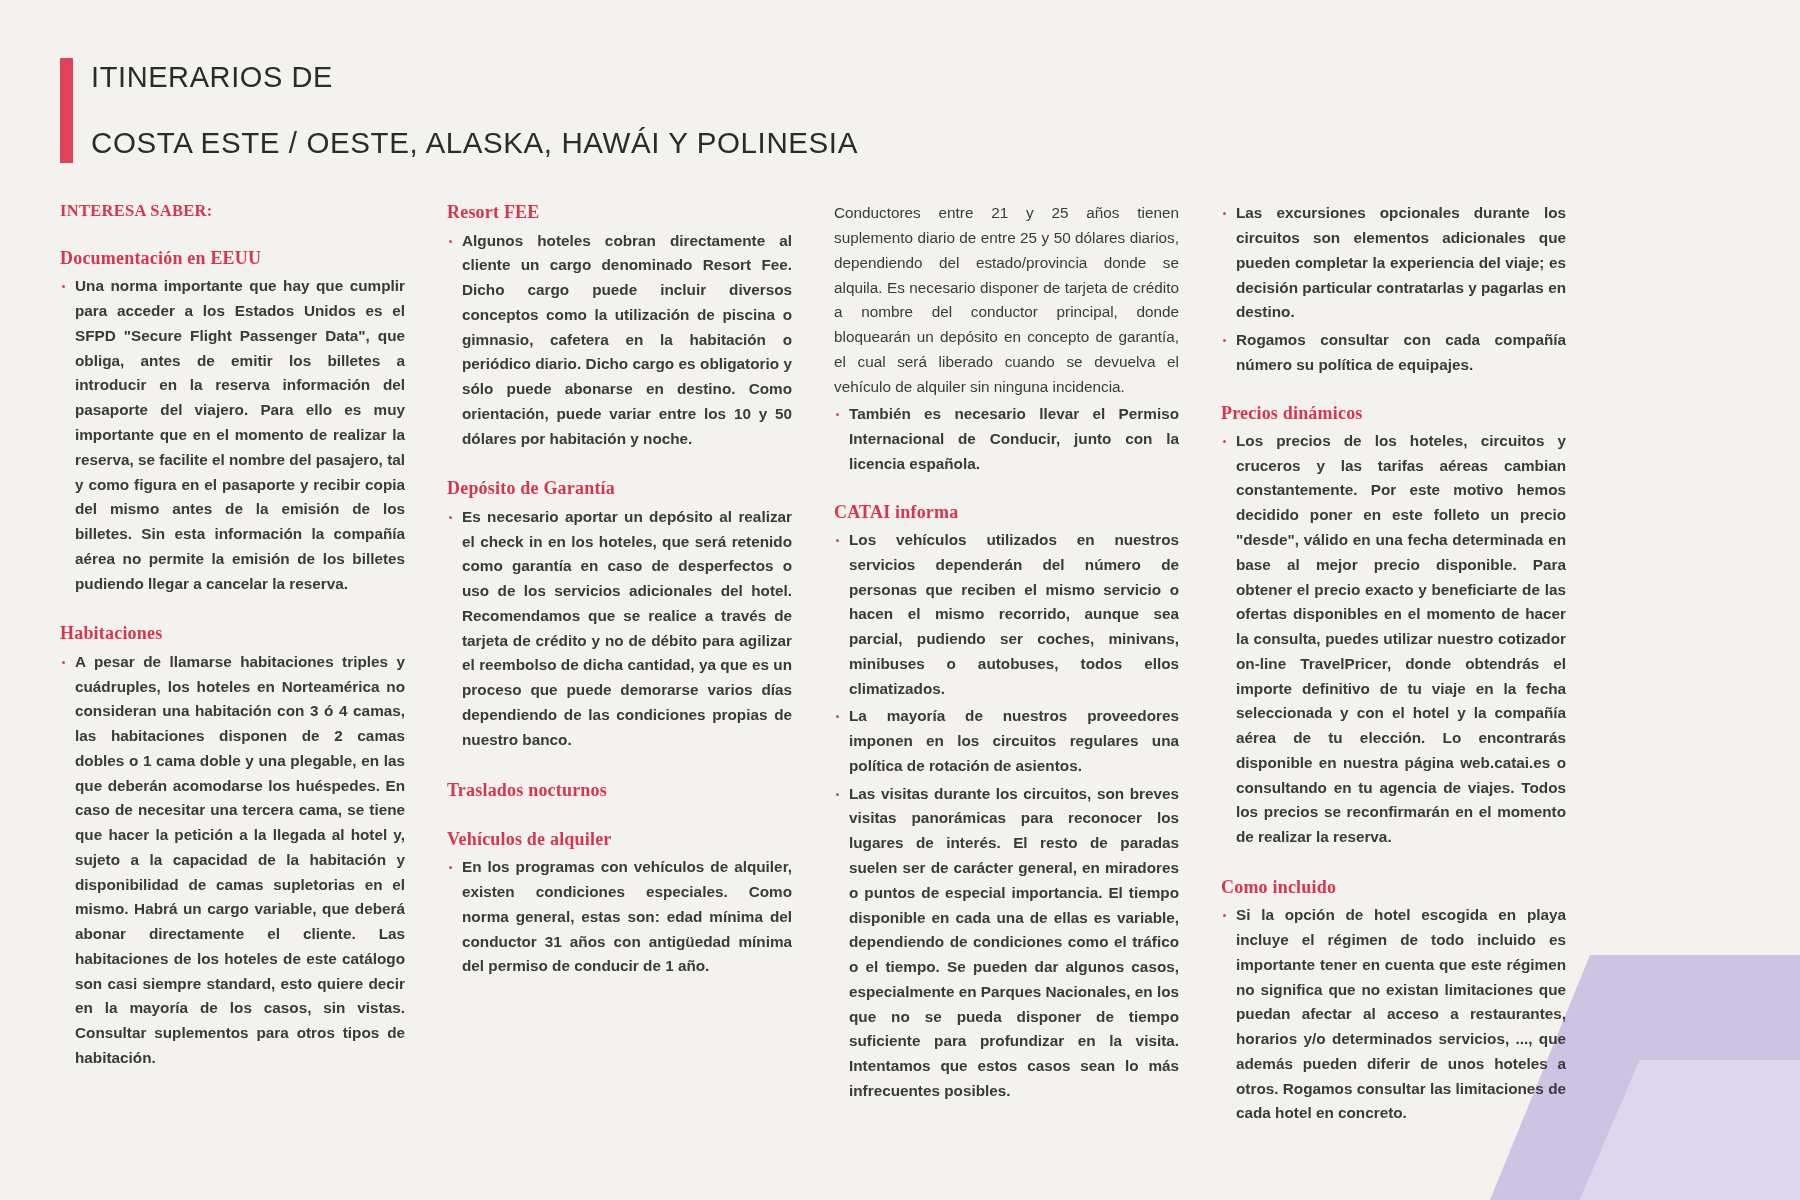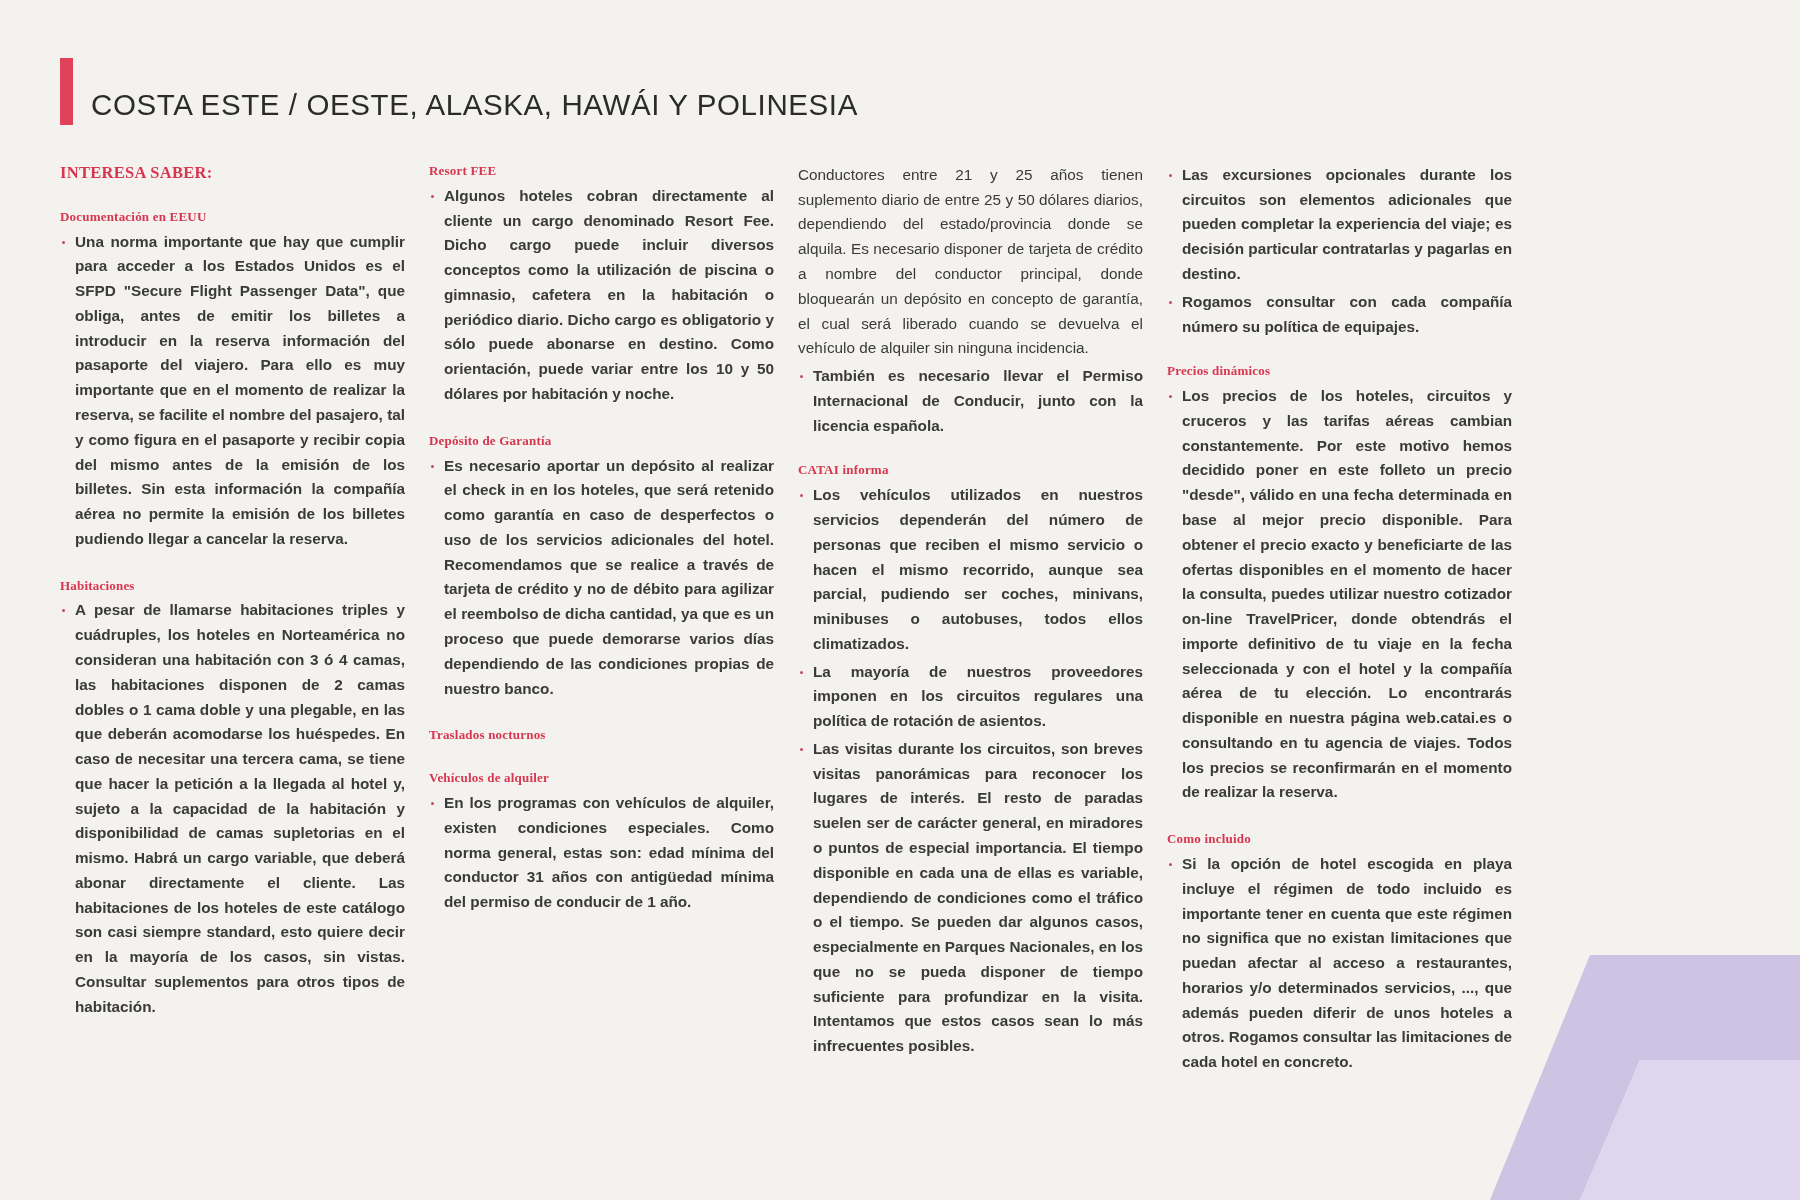--- a/index.html
+++ b/index.html
@@ -64,42 +64,42 @@
     white-space: nowrap;
   }
   .title-line.line2 {
     font-size: 29.5px;
     margin-top: 28px;
   }
 
   
   #columns {
     display: flex;
-    gap: 24px;
+    gap: 42px;
     align-items: flex-start;
   }
   .column {
     width: 345px;
     flex: none;
   }
 
   
   .kicker {
     font-family: "Liberation Serif", serif;
     font-weight: bold;
     font-size: 16.5px;
     letter-spacing: 0.3px;
     color: #d8354f;
     margin: 0 0 26px 0;
     line-height: 1.2;
   }
   .section-head {
     font-family: "Liberation Serif", serif;
     font-weight: bold;
-    font-size: 13px;
+    font-size: 18px;
     letter-spacing: 0.2px;
     color: #d8354f;
     margin: 0 0 4px 0;
     line-height: 1.3;
   }
   .section {
     margin-bottom: 26px;
   }
   .section:last-child {
     margin-bottom: 0;
@@ -156,20 +156,21 @@
     <polygon points="150,430 250,185 460,185 460,290 300,290 240,430" fill="#cdc3e3"></polygon>
     <polygon points="300,290 460,290 460,430 240,430" fill="#ded6ee"></polygon>
   </svg>
 </div>
 
 <div id="page">
 
   <div id="title-block">
     <div id="title-bar"></div>
     <div id="title-text">
+      <div class="title-line line1">ITINERARIOS DE</div>
       <div class="title-line line2">COSTA ESTE / OESTE, ALASKA, HAWÁI Y POLINESIA</div>
     </div>
   </div>
 
   <div id="columns">
 
     <div class="column">
       <div class="kicker">INTERESA SABER:</div>
 
       <div class="section">

